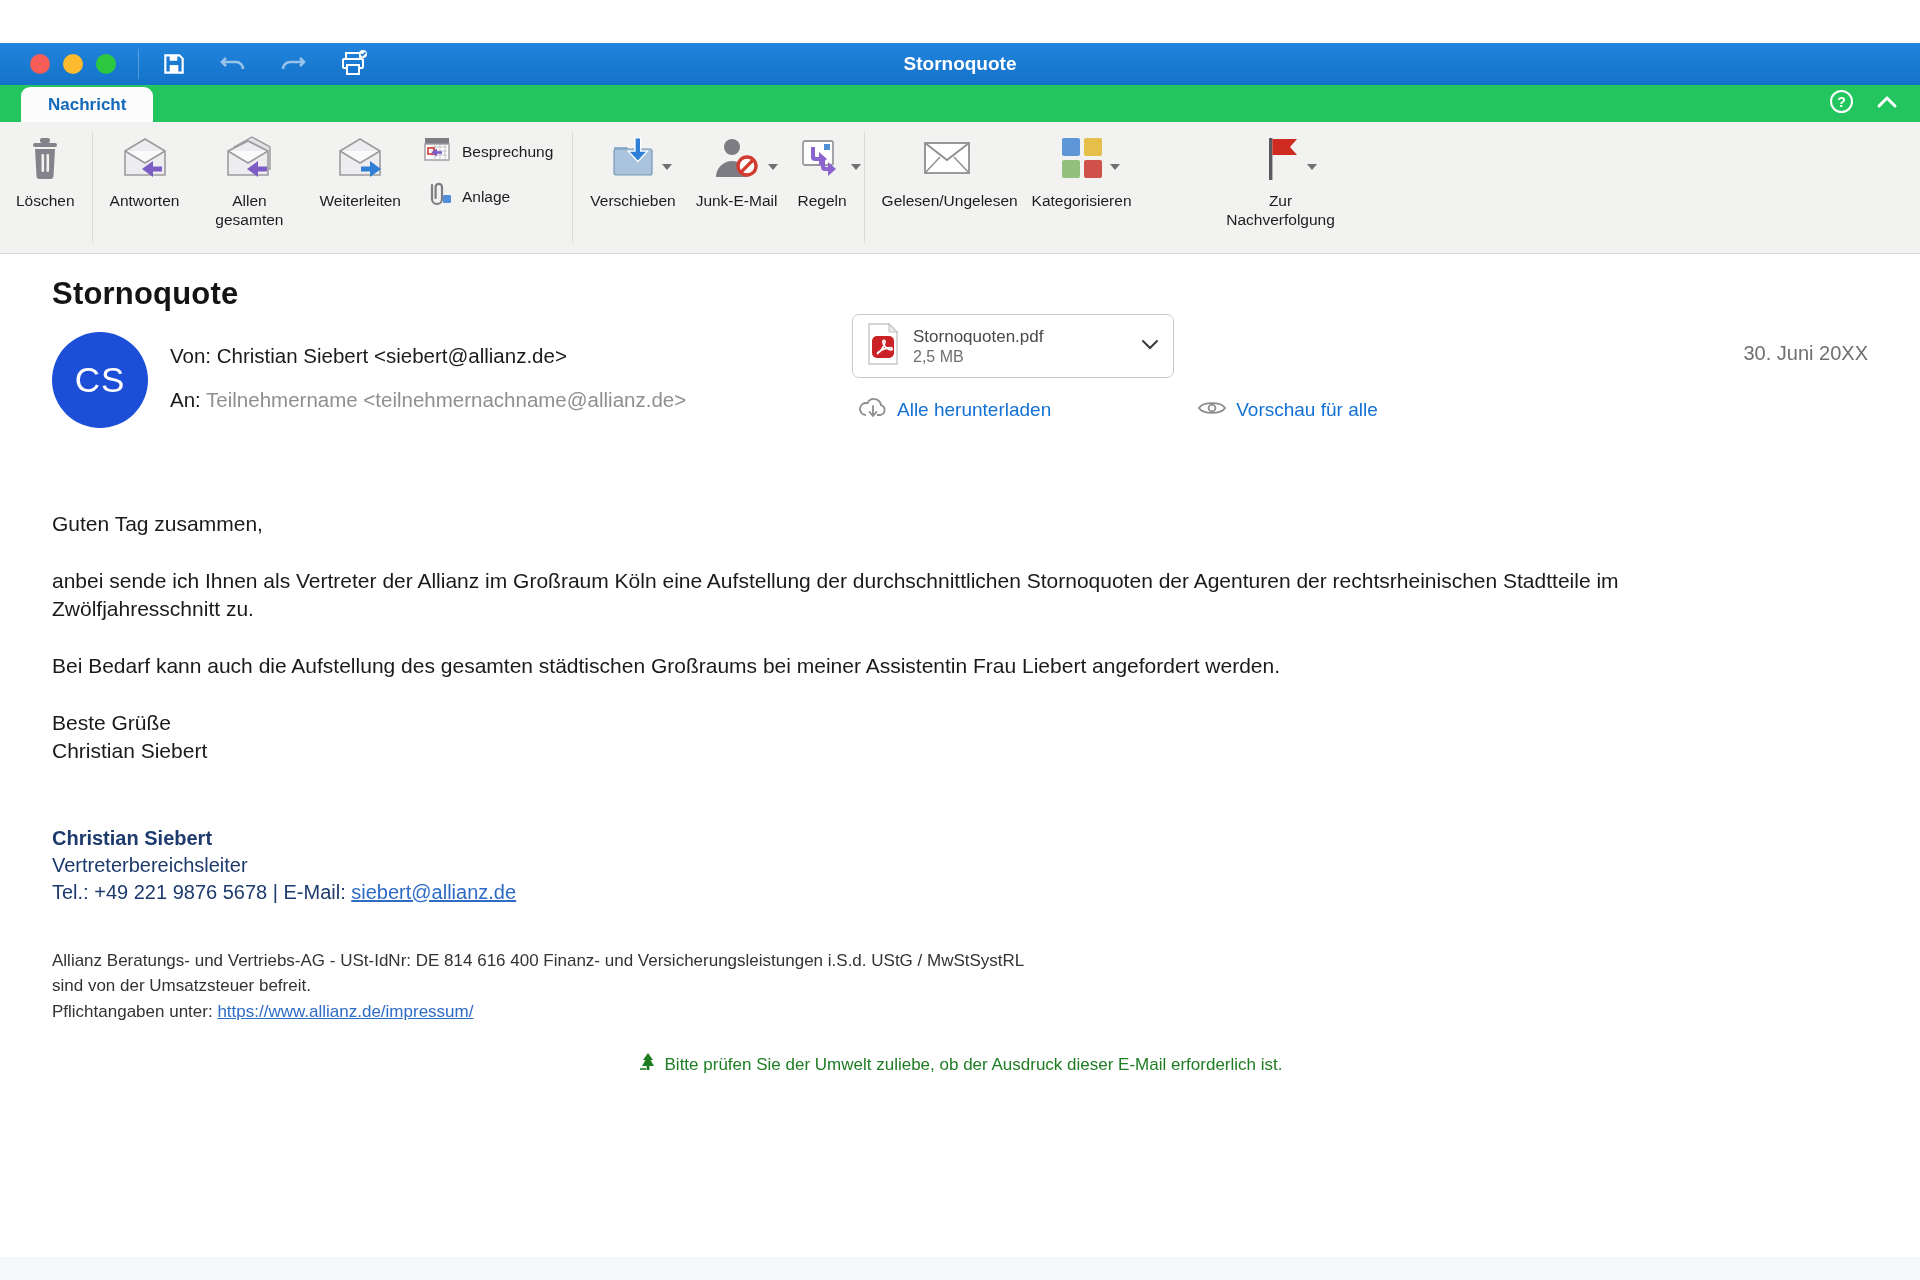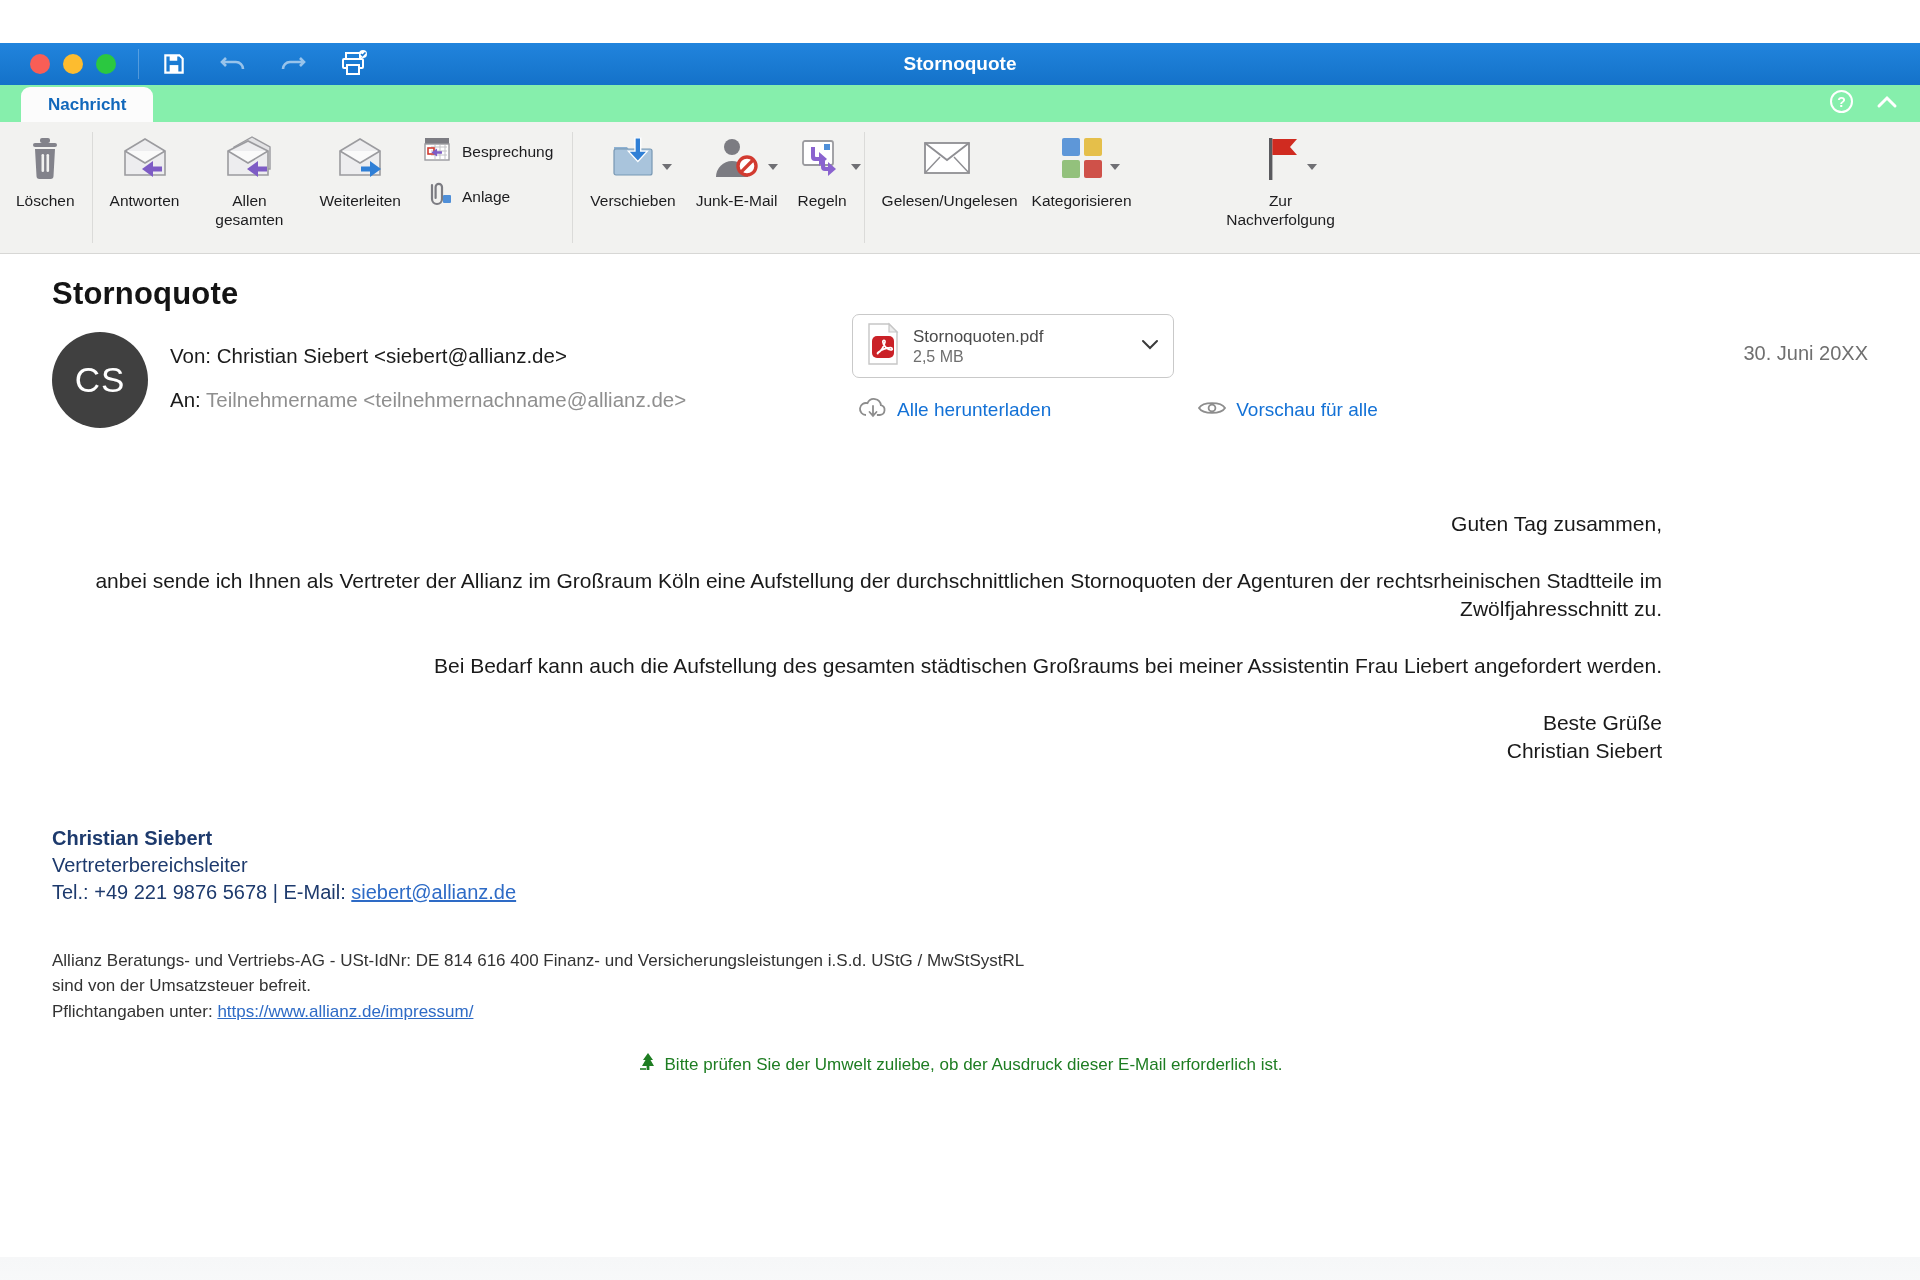--- a/index.html
+++ b/index.html
@@ -12,55 +12,55 @@
   .traffic { display:flex; gap:13px; padding-left:30px; }
   .tl { width:20px; height:20px; border-radius:50%; }
   .tl.red { background:#f85e56; } .tl.yellow { background:#fdbc2f; } .tl.green { background:#2bc840; }
   .tb-divider { width:1px; height:30px; background:rgba(255,255,255,0.25); margin:0 22px 0 22px; }
   .tb-icons { display:flex; align-items:center; gap:32px; }
   .tb-icons svg { display:block; }
   .dim { opacity:0.55; }
   .win-title { position:absolute; left:0; right:0; text-align:center; color:#ffffff; font-size:19px; font-weight:600; pointer-events:none; }
 
   
-  .tabstrip { height:37px; background:#86efac; position:relative; flex:0 0 auto; }
+  .tabstrip { height:37px; background:#22c55e; position:relative; flex:0 0 auto; }
   .tab { position:absolute; left:21px; bottom:0; background:#fcfcfc; color:#1268bb; font-weight:700; font-size:17px; padding:8px 27px 7px; border-radius:9px 9px 0 0; }
   .tabstrip-right { position:absolute; right:22px; top:0; height:100%; display:flex; align-items:center; gap:22px; }
 
   
   .ribbon { height:132px; background:#f2f2f0; border-bottom:1px solid #d7d7d5; display:flex; align-items:stretch; padding:8px 6px 0 6px; flex:0 0 auto; }
   .rsep { width:1px; background:#dbdbd9; margin:2px 7px 10px 7px; }
   .rbtn { display:flex; flex-direction:column; align-items:center; padding:2px 10px 0; cursor:default; }
   .ricon { height:56px; display:flex; align-items:center; justify-content:center; position:relative; }
   .rlabel { font-size:15.5px; color:#1d1d1f; text-align:center; line-height:1.25; margin-top:3px; max-width:130px; }
   .narrow .rlabel { max-width:100px; }
   .caret { width:0; height:0; border-left:5px solid transparent; border-right:5px solid transparent; border-top:6px solid #707074; position:absolute; right:-16px; bottom:18px; }
   .rstack { display:flex; flex-direction:column; justify-content:flex-start; gap:13px; padding:6px 12px 0; }
   .rstack .srow { display:flex; align-items:center; gap:9px; }
   .rstack .slabel { font-size:15.5px; color:#1d1d1f; }
 
   
   .message { flex:1 1 auto; background:#ffffff; overflow:hidden; }
   .subject { margin:22px 52px 0; font-size:31px; font-weight:600; color:#141414; letter-spacing:0.2px; }
   .header-row { position:relative; margin:8px 52px 0; height:168px; }
-  .avatar { position:absolute; left:0; top:12px; width:96px; height:96px; border-radius:50%; background:#404040; color:#ffffff; font-size:35px; display:flex; align-items:center; justify-content:center; letter-spacing:1px; }
+  .avatar { position:absolute; left:0; top:12px; width:96px; height:96px; border-radius:50%; background:#1d4ed8; color:#ffffff; font-size:35px; display:flex; align-items:center; justify-content:center; letter-spacing:1px; }
   .from-line { position:absolute; left:118px; top:24px; font-size:20.5px; color:#1b1b1b; }
   .to-line { position:absolute; left:118px; top:68px; font-size:20.5px; color:#1b1b1b; }
   .to-muted { color:#8f8f8f; }
   .attach-card { position:absolute; left:800px; top:-6px; width:322px; height:64px; border:1px solid #c9c9c9; border-radius:7px; background:#fff; display:flex; align-items:center; padding:0 14px 0 12px; }
   .attach-text { margin-left:12px; flex:1; }
   .attach-name { font-size:17px; color:#4a4a4a; }
   .attach-size { font-size:16px; color:#6f6f6f; margin-top:1px; }
   .attach-links { position:absolute; left:806px; top:76px; display:flex; align-items:center; gap:16px; }
   .link-item { display:flex; align-items:center; gap:9px; }
   .link-item + .link-item { margin-left:130px; }
   .blue-link { color:#1371d6; font-size:19px; }
   .msg-date { position:absolute; right:0; top:22px; font-size:20px; color:#6f6f6f; }
 
-  .body-text { margin:22px 52px 0; font-size:21px; color:#1a1a1a; line-height:1.33; max-width:1610px;text-align:right; }
+  .body-text { margin:22px 52px 0; font-size:21px; color:#1a1a1a; line-height:1.33; max-width:1610px; }
   .body-text p { margin-bottom:29px; }
   .body-text p.tight { margin-bottom:0; }
 
   .signature { margin:60px 52px 0; font-size:20px; color:#1d3a6d; line-height:1.35; }
   .sig-name { font-weight:700; }
   .sig-link { color:#2e6bc6; text-decoration:underline; }
   .brand-row { margin:26px 52px 0; display:flex; align-items:center; gap:10px; }
   .brand-word { font-size:41px; font-weight:700; color:#1d3a6d; letter-spacing:-0.5px; }
 
   .legal { margin:42px 52px 0; font-size:17px; color:#333333; line-height:1.5; }

